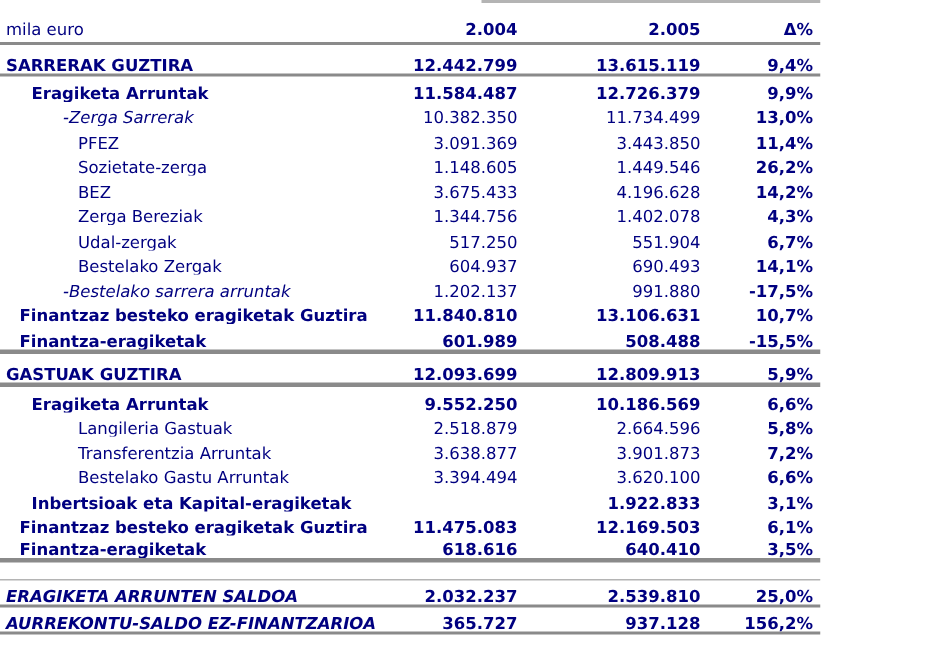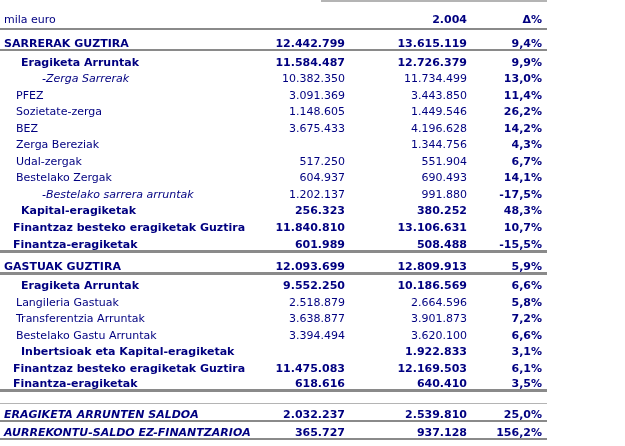--- a/index.html
+++ b/index.html
@@ -41,35 +41,36 @@
   
   .total { height:21px; border-bottom:2px solid var(--gray); font-weight:bold; }
   .total2 { height:25px; border-top:3px solid var(--gray); border-bottom:3px solid var(--gray); font-weight:bold; }
   .group { font-weight:bold; }
   .group .label { padding-left:21px;margin-top:38px; }
   .agg { font-weight:bold; }
   .agg .label { padding-left:13px; }
   .aggend { font-weight:bold; border-bottom:3px solid var(--gray); height:18px; }
   .aggend .label { padding-left:13px; }
   .subitalic .label { padding-left:42px; font-style:italic; }
-  .sub .label { padding-left:16px;margin-top:12px; }
+  .sub .label { padding-left:52px;margin-top:12px; }
   .sub .num, .subitalic .num { font-weight:normal; }
   .spacer { height:12px; border-bottom:1px solid var(--gray-light); }
   .balance { height:18px; font-weight:bold; font-style:italic; border-bottom:2px solid var(--gray); }
   .balance .num, .balance .pct { font-style:normal; }
 </style>
 </head>
 <body>
 
 <div class="sheet">
   <div class="topline"></div>
 
   <div class="hdr">
     <span class="label">mila euro</span>
     <span class="num tail">2.004</span>
+    <span class="num c2 tail">2.005</span>
     <span class="pct tail">Δ%</span>
   </div>
 
   <div id="tbody">
       <div class="row total">
         <span class="label">SARRERAK GUZTIRA</span>
         <span class="num tail">12.442.799</span>
         <span class="num c2 tail">13.615.119</span>
         <span class="pct tail">9,4%</span>
       </div>
@@ -99,45 +100,40 @@
       </div>
       <div class="row sub">
         <span class="label">BEZ</span>
         <span class="num tail">3.675.433</span>
         <span class="num c2 tail">4.196.628</span>
         <span class="pct tail">14,2%</span>
       </div>
       <div class="row sub">
         <span class="label">Zerga Bereziak</span>
         <span class="num tail">1.344.756</span>
+        <span class="num c2 tail">1.402.078</span>
         <span class="pct tail">4,3%</span>
       </div>
       <div class="row sub">
         <span class="label">Udal-zergak</span>
         <span class="num tail">517.250</span>
         <span class="num c2 tail">551.904</span>
         <span class="pct tail">6,7%</span>
       </div>
       <div class="row sub">
         <span class="label">Bestelako Zergak</span>
         <span class="num tail">604.937</span>
         <span class="num c2 tail">690.493</span>
         <span class="pct tail">14,1%</span>
       </div>
       <div class="row subitalic">
         <span class="label">-Bestelako sarrera arruntak</span>
         <span class="num tail">1.202.137</span>
         <span class="num c2 tail">991.880</span>
         <span class="pct tail">-17,5%</span>
-      </div>
-      <div class="row group">
-        <span class="label">Kapital-eragiketak</span>
-        <span class="num tail">256.323</span>
-        <span class="num c2 tail">380.252</span>
-        <span class="pct tail">48,3%</span>
       </div>
       <div class="row agg">
         <span class="label">Finantzaz besteko eragiketak Guztira</span>
         <span class="num tail">11.840.810</span>
         <span class="num c2 tail">13.106.631</span>
         <span class="pct tail">10,7%</span>
       </div>
       <div class="row agg">
         <span class="label">Finantza-eragiketak</span>
         <span class="num tail">601.989</span>

